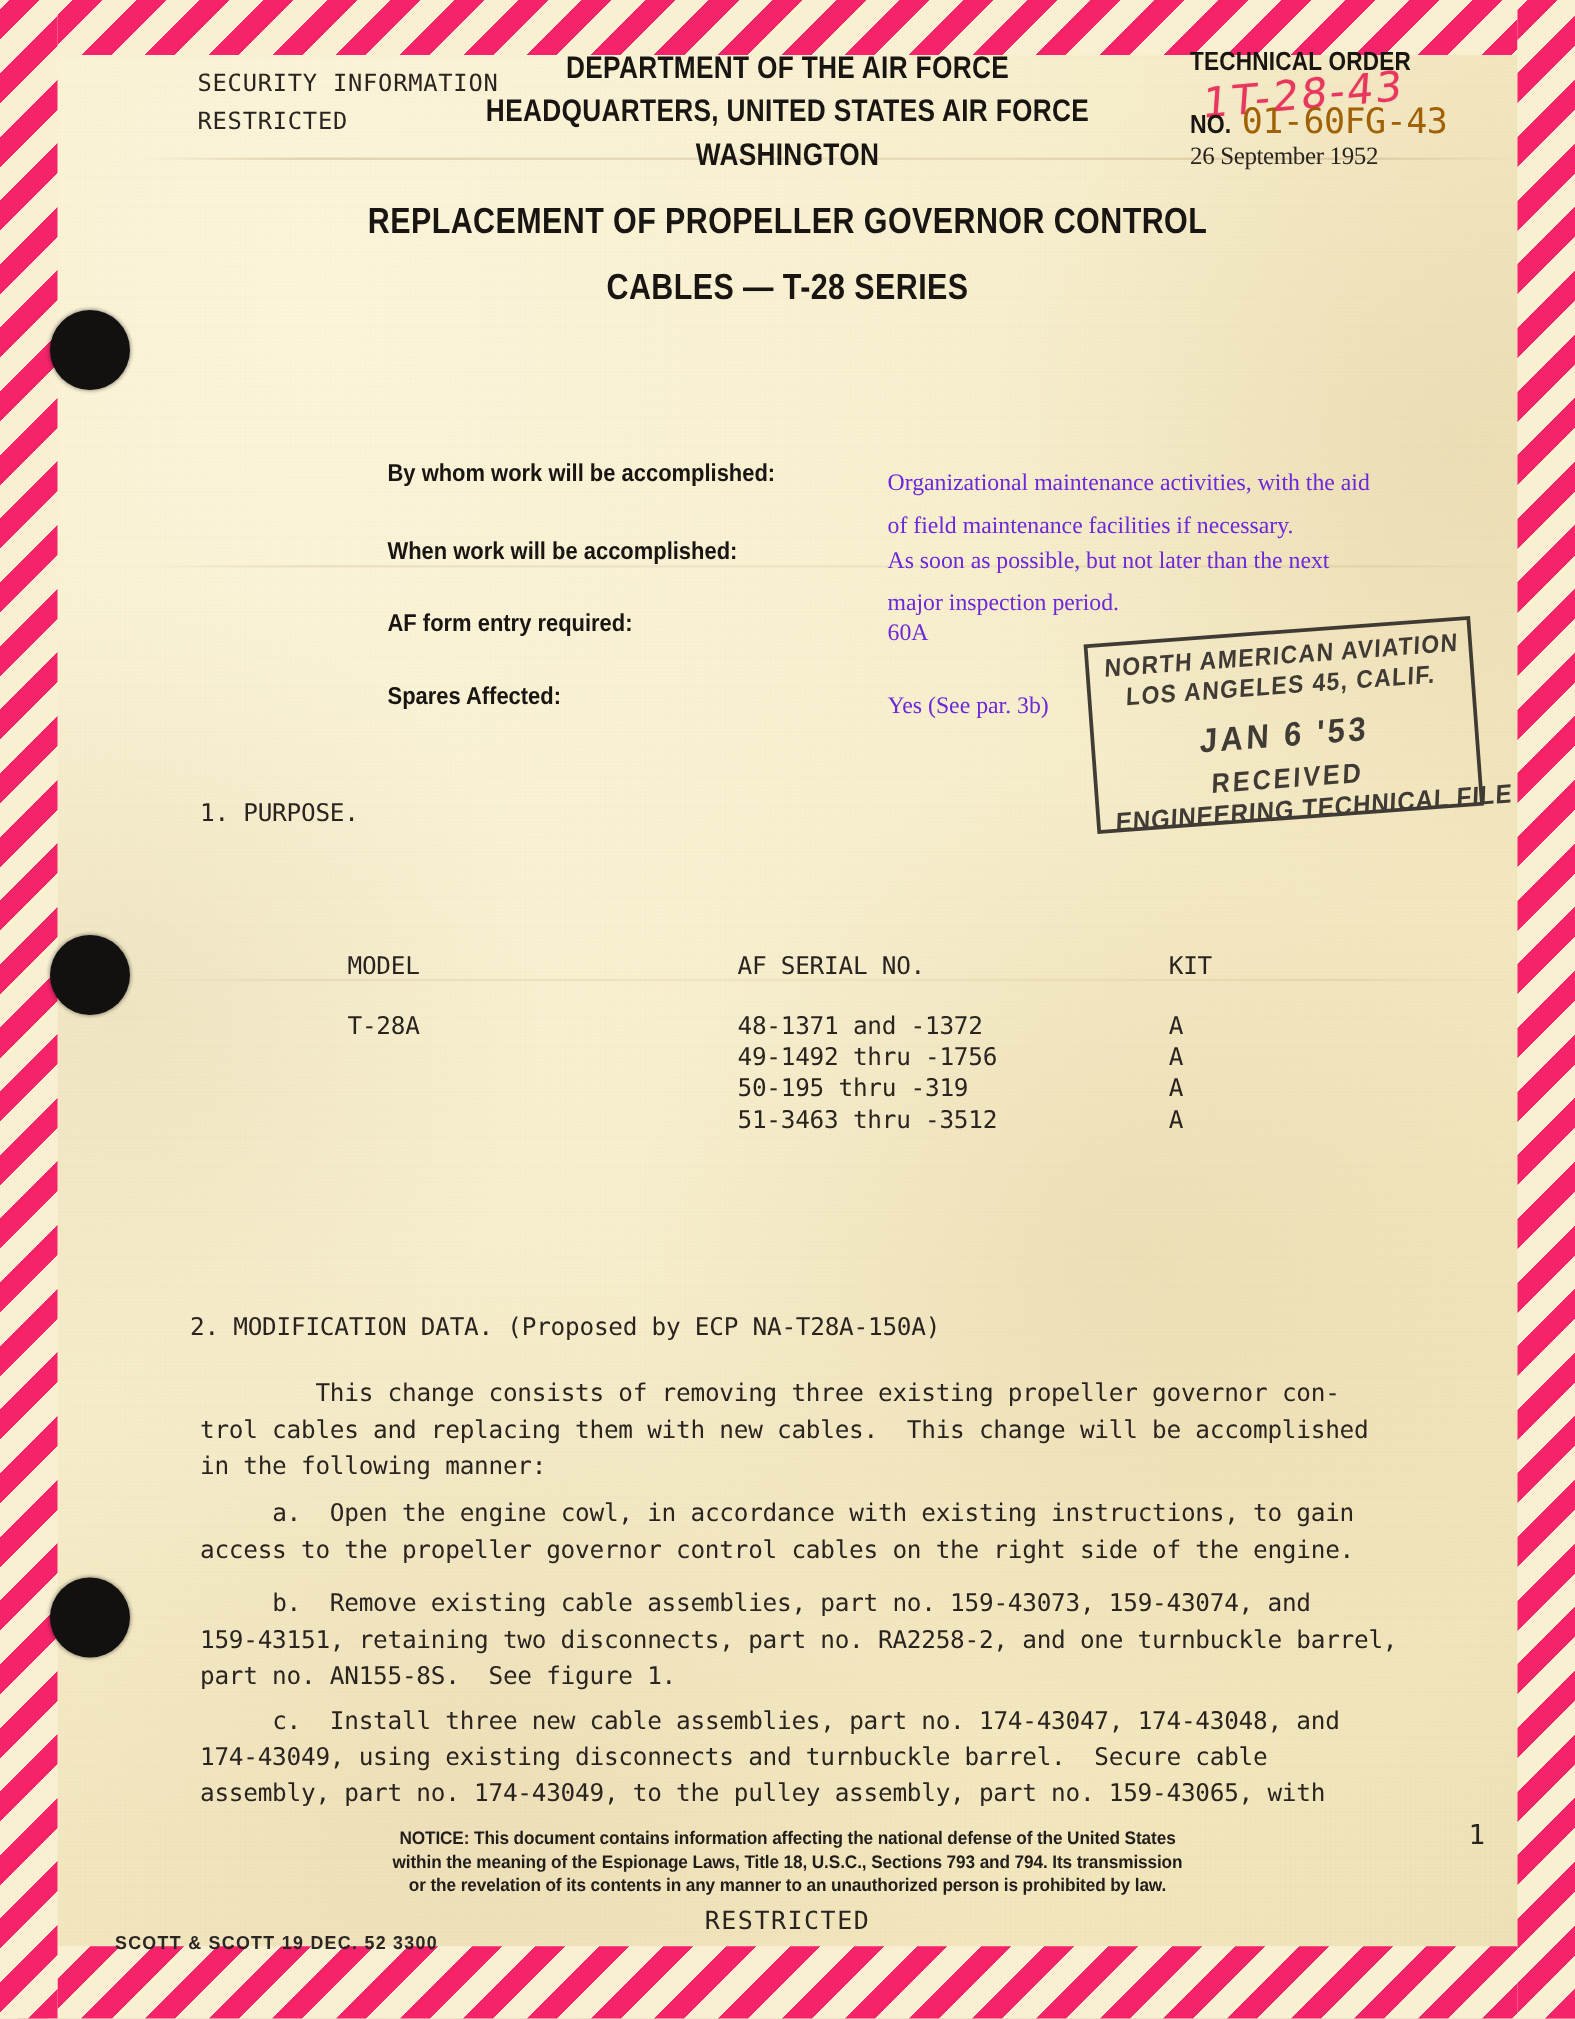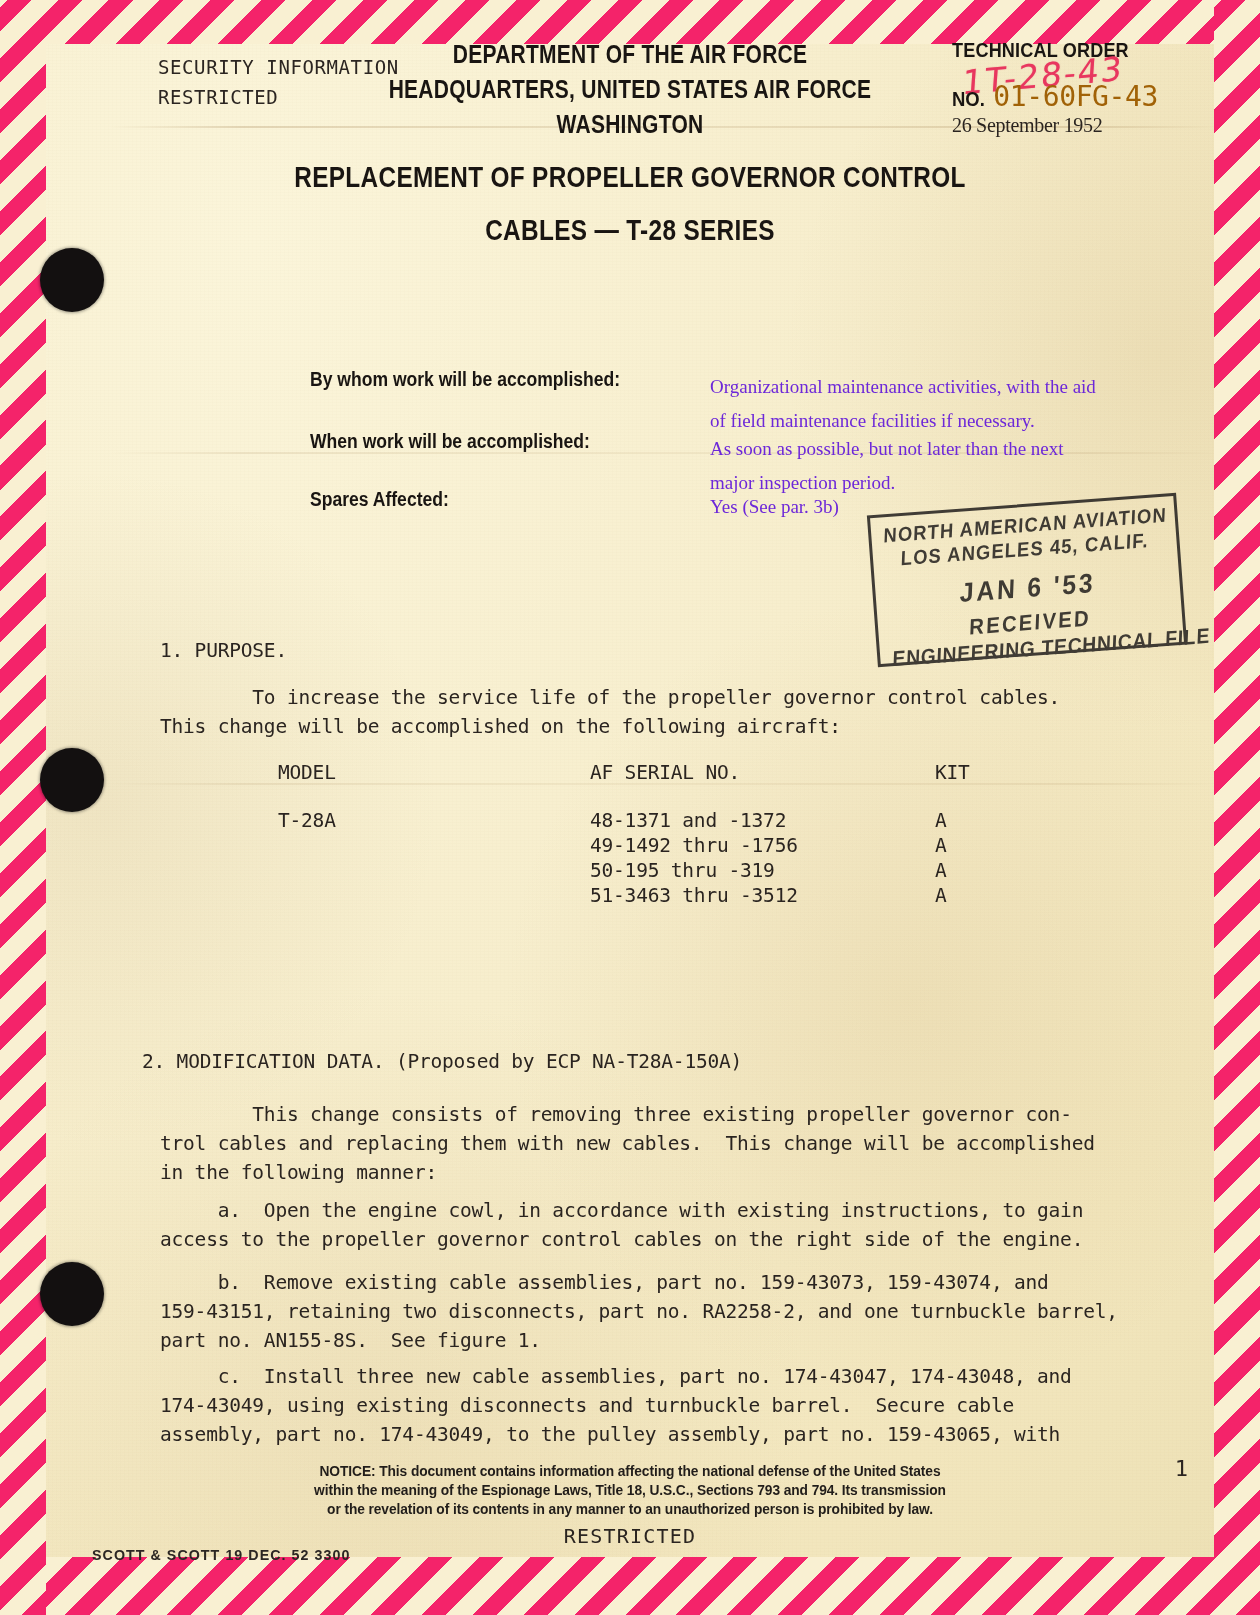--- a/index.html
+++ b/index.html
@@ -345,39 +345,41 @@
     <div class="abs" id="form-table">
       <div class="form-row r1">
         <div class="form-label">By whom work will be accomplished:</div>
         <div class="form-value">Organizational maintenance activities, with the aid of field maintenance facilities if necessary.</div>
       </div>
       <div class="form-row r2">
         <div class="form-label">When work will be accomplished:</div>
         <div class="form-value">As soon as possible, but not later than the next major inspection period.</div>
       </div>
       <div class="form-row r3">
+        <div class="form-label">AF form entry required:</div>
+        <div class="form-value">60A</div>
+      </div>
+      <div class="form-row r3">
         <div class="form-label">Spares Affected:</div>
         <div class="form-value">Yes (See par. 3b)</div>
       </div>
     </div>
 
     <div class="abs" id="stamp">
       <span class="sl s1">NORTH AMERICAN AVIATION</span>
       <span class="sl s2">LOS ANGELES 45, CALIF.</span>
       <span class="sl s3">JAN 6 '53</span>
       <span class="sl s4">RECEIVED</span>
       <span class="sl s5">ENGINEERING TECHNICAL FILE</span>
     </div>
 
     <div id="body">
 
       <div class="sec-head tw" style="left:160px; top:636px;">1.  PURPOSE.</div>
 
-      <div class="para tw" style="top:683px;">        To increase the service life of the propeller governor control cables.
-This change will be accomplished on the following aircraft:</div>
 
       <div id="serial-table">
         <div class="hdr tw">
           <span class="col-model">MODEL</span>
           <span class="col-serial">AF SERIAL NO.</span>
           <span class="col-kit">KIT</span>
         </div>
         <div class="srow tw">
           <span class="col-model">T-28A</span>
           <span class="col-serial">48-1371 and -1372</span>
@@ -394,21 +396,21 @@
           <span class="col-kit">A</span>
         </div>
         <div class="srow tw">
           <span class="col-model"></span>
           <span class="col-serial">51-3463 thru -3512</span>
           <span class="col-kit">A</span>
         </div>
       </div>
 
 
-      <div class="sec-head tw" style="left:142px; top:1047px;">2.  MODIFICATION DATA.  (Proposed by ECP NA-T28A-150A)</div>
+      <div class="sec-head tw" style="left:152px; top:1047px;">2.  MODIFICATION DATA.  (Proposed by ECP NA-T28A-150A)</div>
 
       <div class="para tw" style="top:1196px;">     a.  Open the engine cowl, in accordance with existing instructions, to gain
 access to the propeller governor control cables on the right side of the engine.</div>
 
       <div class="para tw" style="top:1100px;">        This change consists of removing three existing propeller governor con-
 trol cables and replacing them with new cables.  This change will be accomplished
 in the following manner:</div>
 
       <div class="para tw" style="top:1268px;">     b.  Remove existing cable assemblies, part no. 159-43073, 159-43074, and
 159-43151, retaining two disconnects, part no. RA2258-2, and one turnbuckle barrel,

